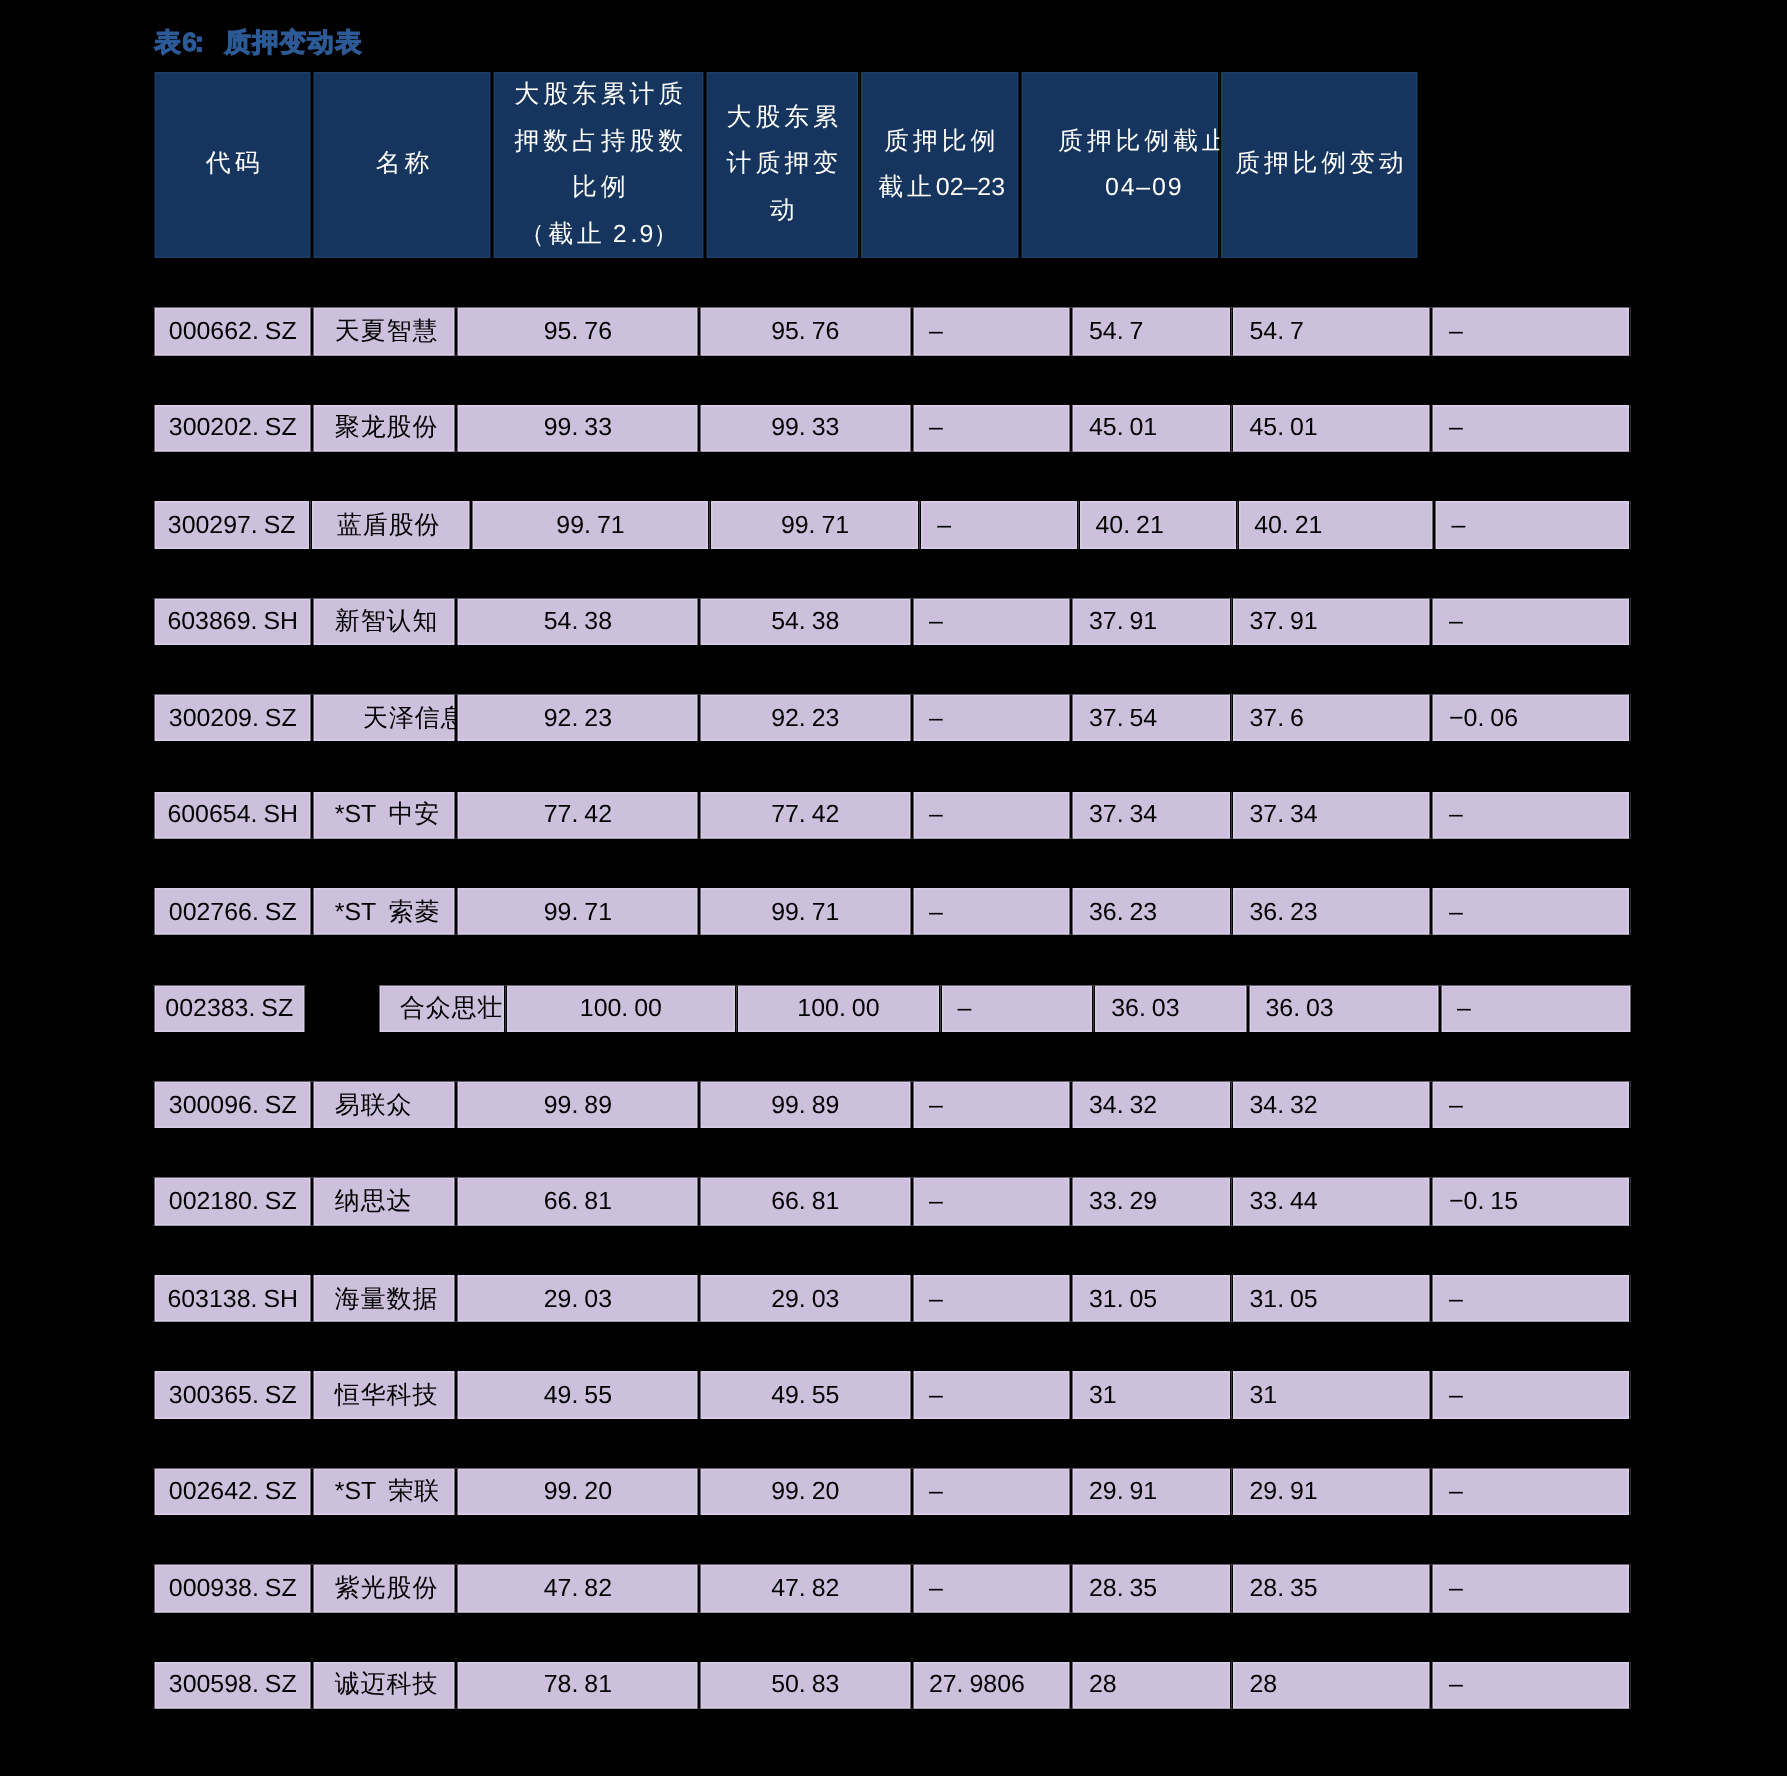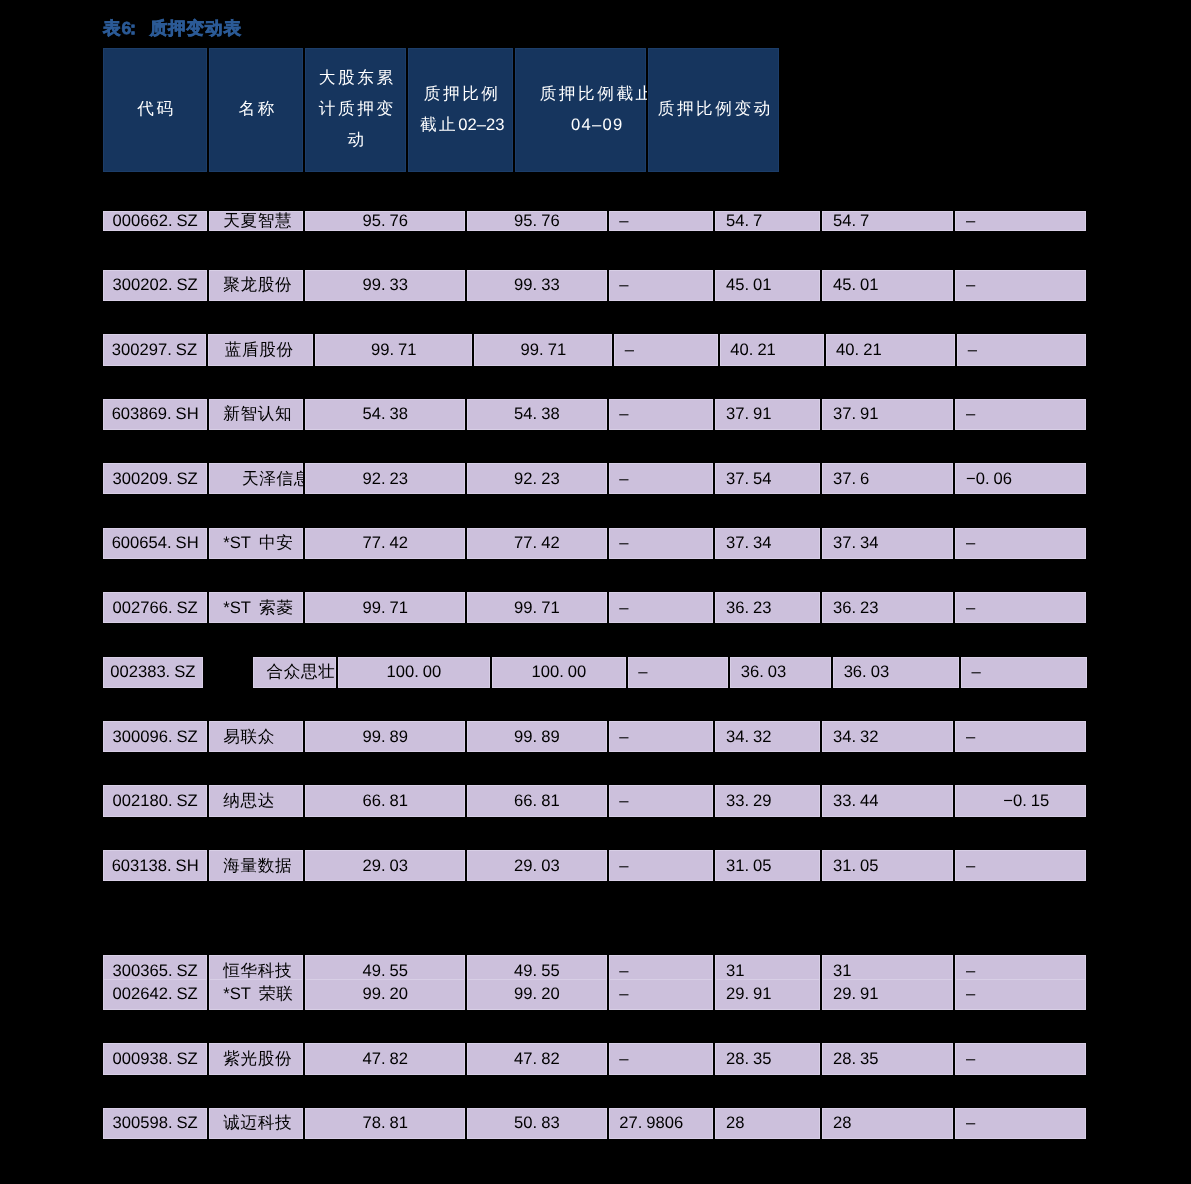--- a/index.html
+++ b/index.html
@@ -47,23 +47,31 @@
 <body>
 
 <div class="page">
   <div class="title">表<span class="lat">6</span><span class="fwcolon">：</span>质押变动表</div>
   <div class="thead" id="thead">
       <div class="th" style="width: 106.5px;">
         <div>
           <span class="hl">代码</span>
         </div>
       </div>
-      <div class="th" style="width: 96px; font-family: Liberation Serif, serif;">
+      <div class="th" style="width: 120px; font-family: Liberation Serif, serif;">
         <div>
           <span class="hl">名称</span>
+        </div>
+      </div>
+      <div class="th" style="width: 141.6px;">
+        <div>
+          <span class="hl">大股东累计质</span>
+          <span class="hl">押数占持股数</span>
+          <span class="hl">比例</span>
+          <span class="hl">（截止<span class="sp"></span><span class="lat">2<span class="dot">.</span>9</span>）</span>
         </div>
       </div>
       <div class="th" style="width: 103px;">
         <div>
           <span class="hl">大股东累</span>
           <span class="hl">计质押变</span>
           <span class="hl">动</span>
         </div>
       </div>
       <div class="th" style="width: 107px;">
@@ -78,21 +86,21 @@
           <span class="hl"><span class="latsp">04–09</span></span>
         </div>
       </div>
       <div class="th" style="width: 133px;">
         <div>
           <span class="hl">质押比例变动</span>
         </div>
       </div>
     </div>
   <div id="tbody">
-      <div class="row" style="top: 205.4px; align-items: center;">
+      <div class="row" style="top: 205.4px;">
         <div class="td c" style="width: 106.5px;">
           <span class="lat">000662<span class="dot">.</span>SZ</span>
         </div>
         <div class="td l name" style="width: 96px;">天夏智慧</div>
         <div class="td c" style="width: 161.7px;">
           <span class="lat">95<span class="dot">.</span>76</span>
         </div>
         <div class="td c" style="width: 141.6px;">
           <span class="lat">95<span class="dot">.</span>76</span>
         </div>
@@ -314,21 +322,21 @@
         </div>
         <div class="td l" style="width: 106.7px;">
           <span class="lat">–</span>
         </div>
         <div class="td l" style="width: 107px;">
           <span class="lat">33<span class="dot">.</span>29</span>
         </div>
         <div class="td l" style="width: 133.1px;">
           <span class="lat">33<span class="dot">.</span>44</span>
         </div>
-        <div class="td l" style="width: 133px; justify-content: center;">
+        <div class="td l" style="width: 133px;">
           <span class="lat">−0<span class="dot">.</span>15</span>
         </div>
       </div>
       <div class="row" style="top: 849.9px;">
         <div class="td c" style="width: 106.5px;">
           <span class="lat">603138<span class="dot">.</span>SH</span>
         </div>
         <div class="td l name" style="width: 96px;">海量数据</div>
         <div class="td c" style="width: 161.7px;">
           <span class="lat">29<span class="dot">.</span>03</span>
@@ -342,21 +350,21 @@
         <div class="td l" style="width: 107px;">
           <span class="lat">31<span class="dot">.</span>05</span>
         </div>
         <div class="td l" style="width: 133.1px;">
           <span class="lat">31<span class="dot">.</span>05</span>
         </div>
         <div class="td l" style="width: 133px;">
           <span class="lat">–</span>
         </div>
       </div>
-      <div class="row" style="top: 914.35px; margin-top: 41px;">
+      <div class="row" style="top: 914.35px;">
         <div class="td c" style="width: 106.5px;">
           <span class="lat">300365<span class="dot">.</span>SZ</span>
         </div>
         <div class="td l name" style="width: 96px;">恒华科技</div>
         <div class="td c" style="width: 161.7px;">
           <span class="lat">49<span class="dot">.</span>55</span>
         </div>
         <div class="td c" style="width: 141.6px;">
           <span class="lat">49<span class="dot">.</span>55</span>
         </div>

